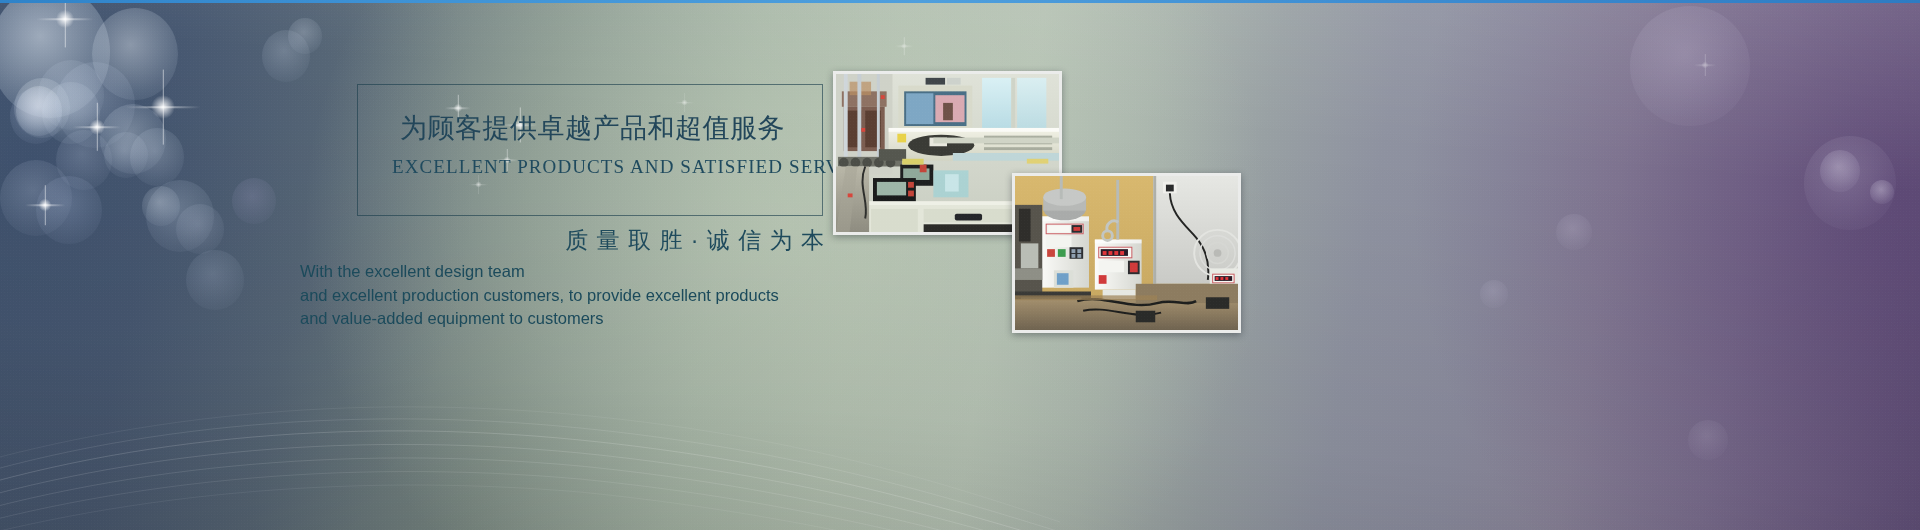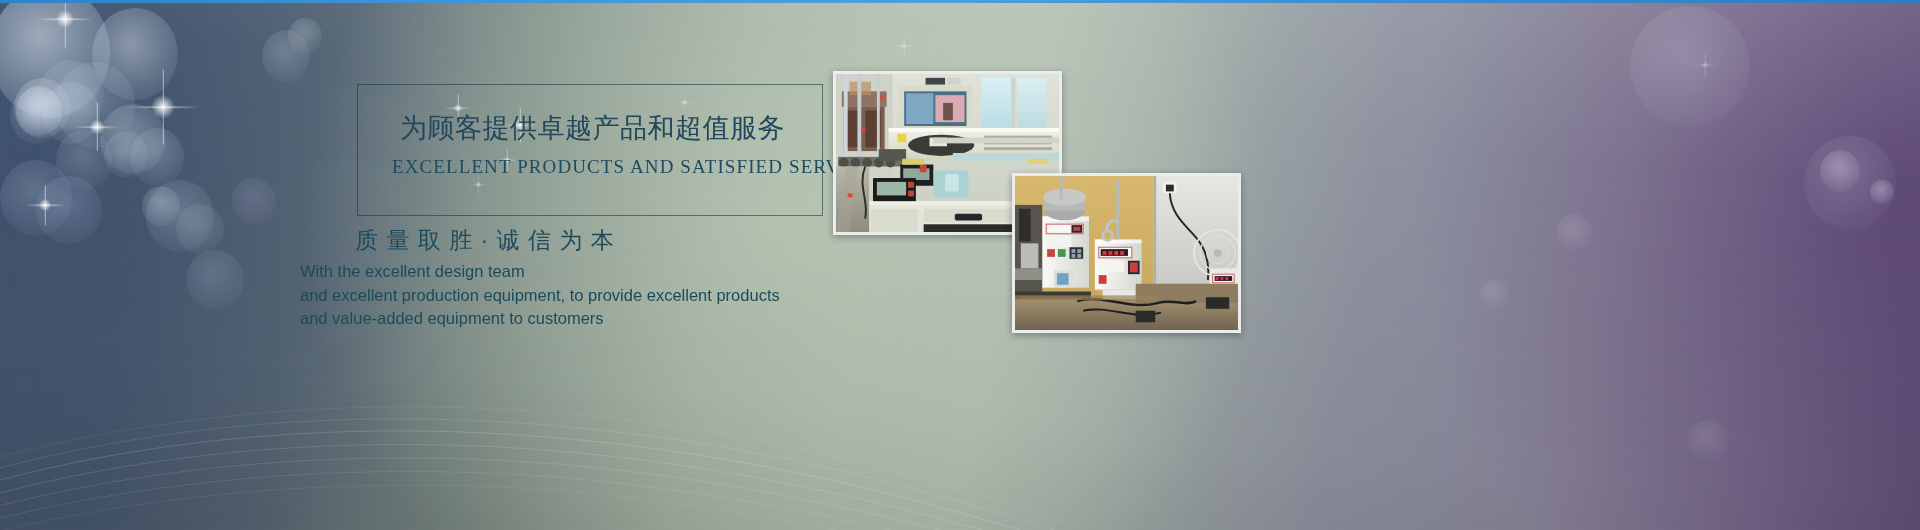--- a/index.html
+++ b/index.html
@@ -53,21 +53,21 @@
   .waves{position:absolute;left:-40px;bottom:-20px;width:1100px;height:260px;opacity:.30;}
 
   
   .textbox{position:absolute;left:357px;top:84px;width:466px;height:132px;
     border:1px solid rgba(26,62,76,.62);}
   .headline{position:absolute;left:400px;top:110px;width:420px;
     font-size:27px;letter-spacing:.5px;color:#22465a;white-space:nowrap;}
   .subline{position:absolute;left:392px;top:156px;width:440px;text-align:center;
     font-family:"Liberation Serif",serif;font-size:19px;letter-spacing:1.1px;
     color:#1f4a5e;white-space:nowrap;}
-  .tagline{position:absolute;left:355px;top:225px;width:470px;text-align:left;
+  .tagline{position:absolute;left:355px;top:225px;width:470px;text-align:right;
     font-size:23px;color:#1e4a5c;letter-spacing:1px;white-space:nowrap;}
   .paragraph{position:absolute;left:300px;top:260px;width:580px;
     font-size:16.5px;line-height:23.5px;color:#1b4a5b;}
   .paragraph div{white-space:nowrap;}
 
   
   .photo{position:absolute;overflow:hidden;background:#9aa29a;
     border:3px solid rgba(255,255,255,.80);
     box-shadow:0 2px 7px rgba(20,30,40,.38);}
   #photo-factory{left:833px;top:71px;width:229px;height:164px;}
@@ -145,21 +145,21 @@
   <div class="textbox"></div>
 
   <div class="headline">为顾客提供卓越产品和超值服务</div>
 
   <div class="subline">EXCELLENT PRODUCTS AND SATISFIED SERVICE</div>
 
   <div class="tagline">质  量  取  胜  ·  诚  信  为  本</div>
 
   <div class="paragraph">
     <div>With the excellent design team</div>
-    <div>and excellent production equipment, to provide excellent products</div>
+    <div>and excellent production customers, to provide excellent products</div>
     <div>and value-added equipment to customers</div>
   </div>
 
   <div class="photo" id="photo-factory">
     <svg viewBox="0 0 229 164" preserveAspectRatio="none">
       <defs>
         <linearGradient id="f-wall" x1="0" y1="0" x2="0" y2="1">
           <stop offset="0" stop-color="#dfe2d8"></stop>
             <stop offset="1" stop-color="#c8cdc1"></stop>
         </linearGradient>

